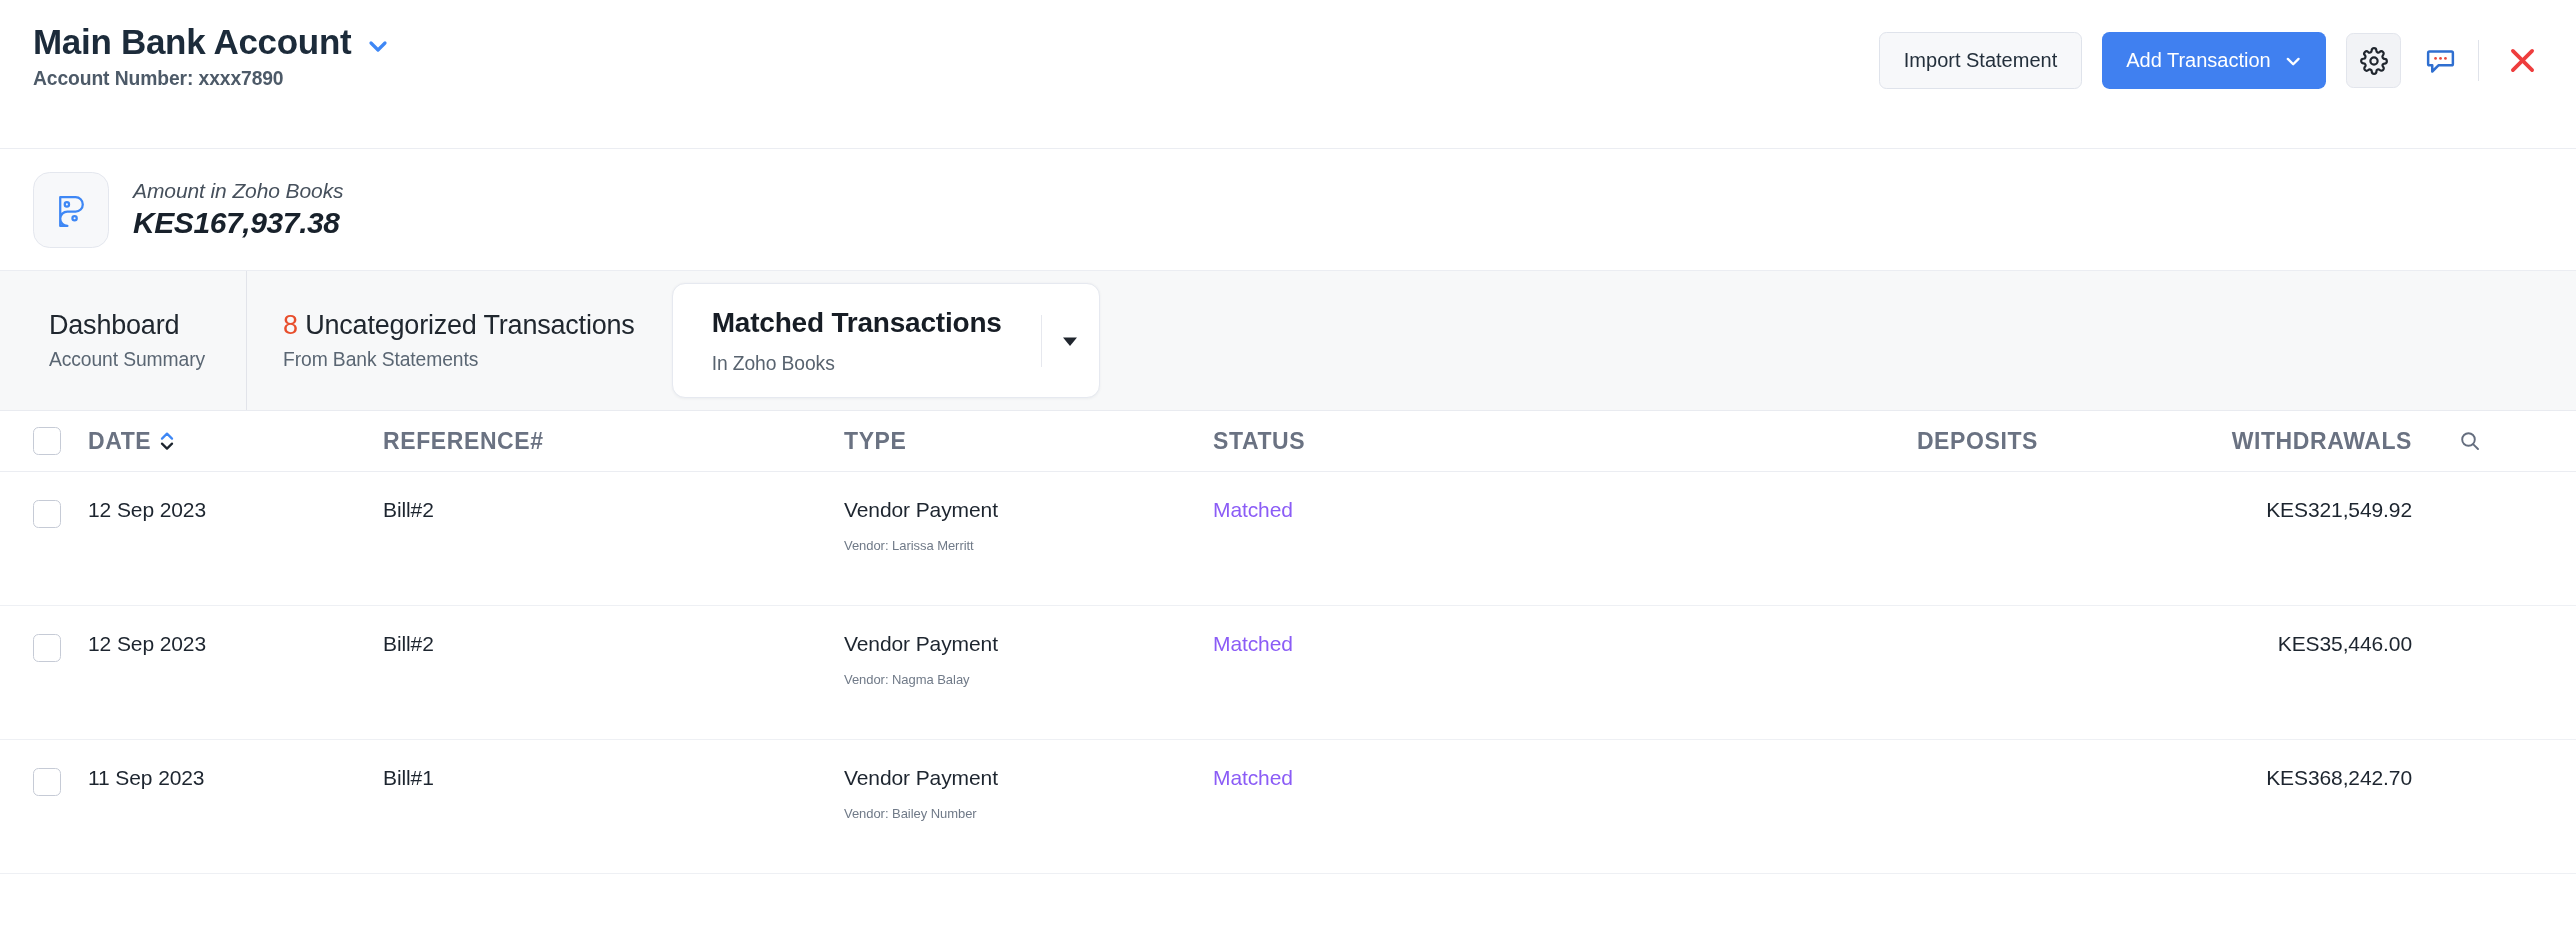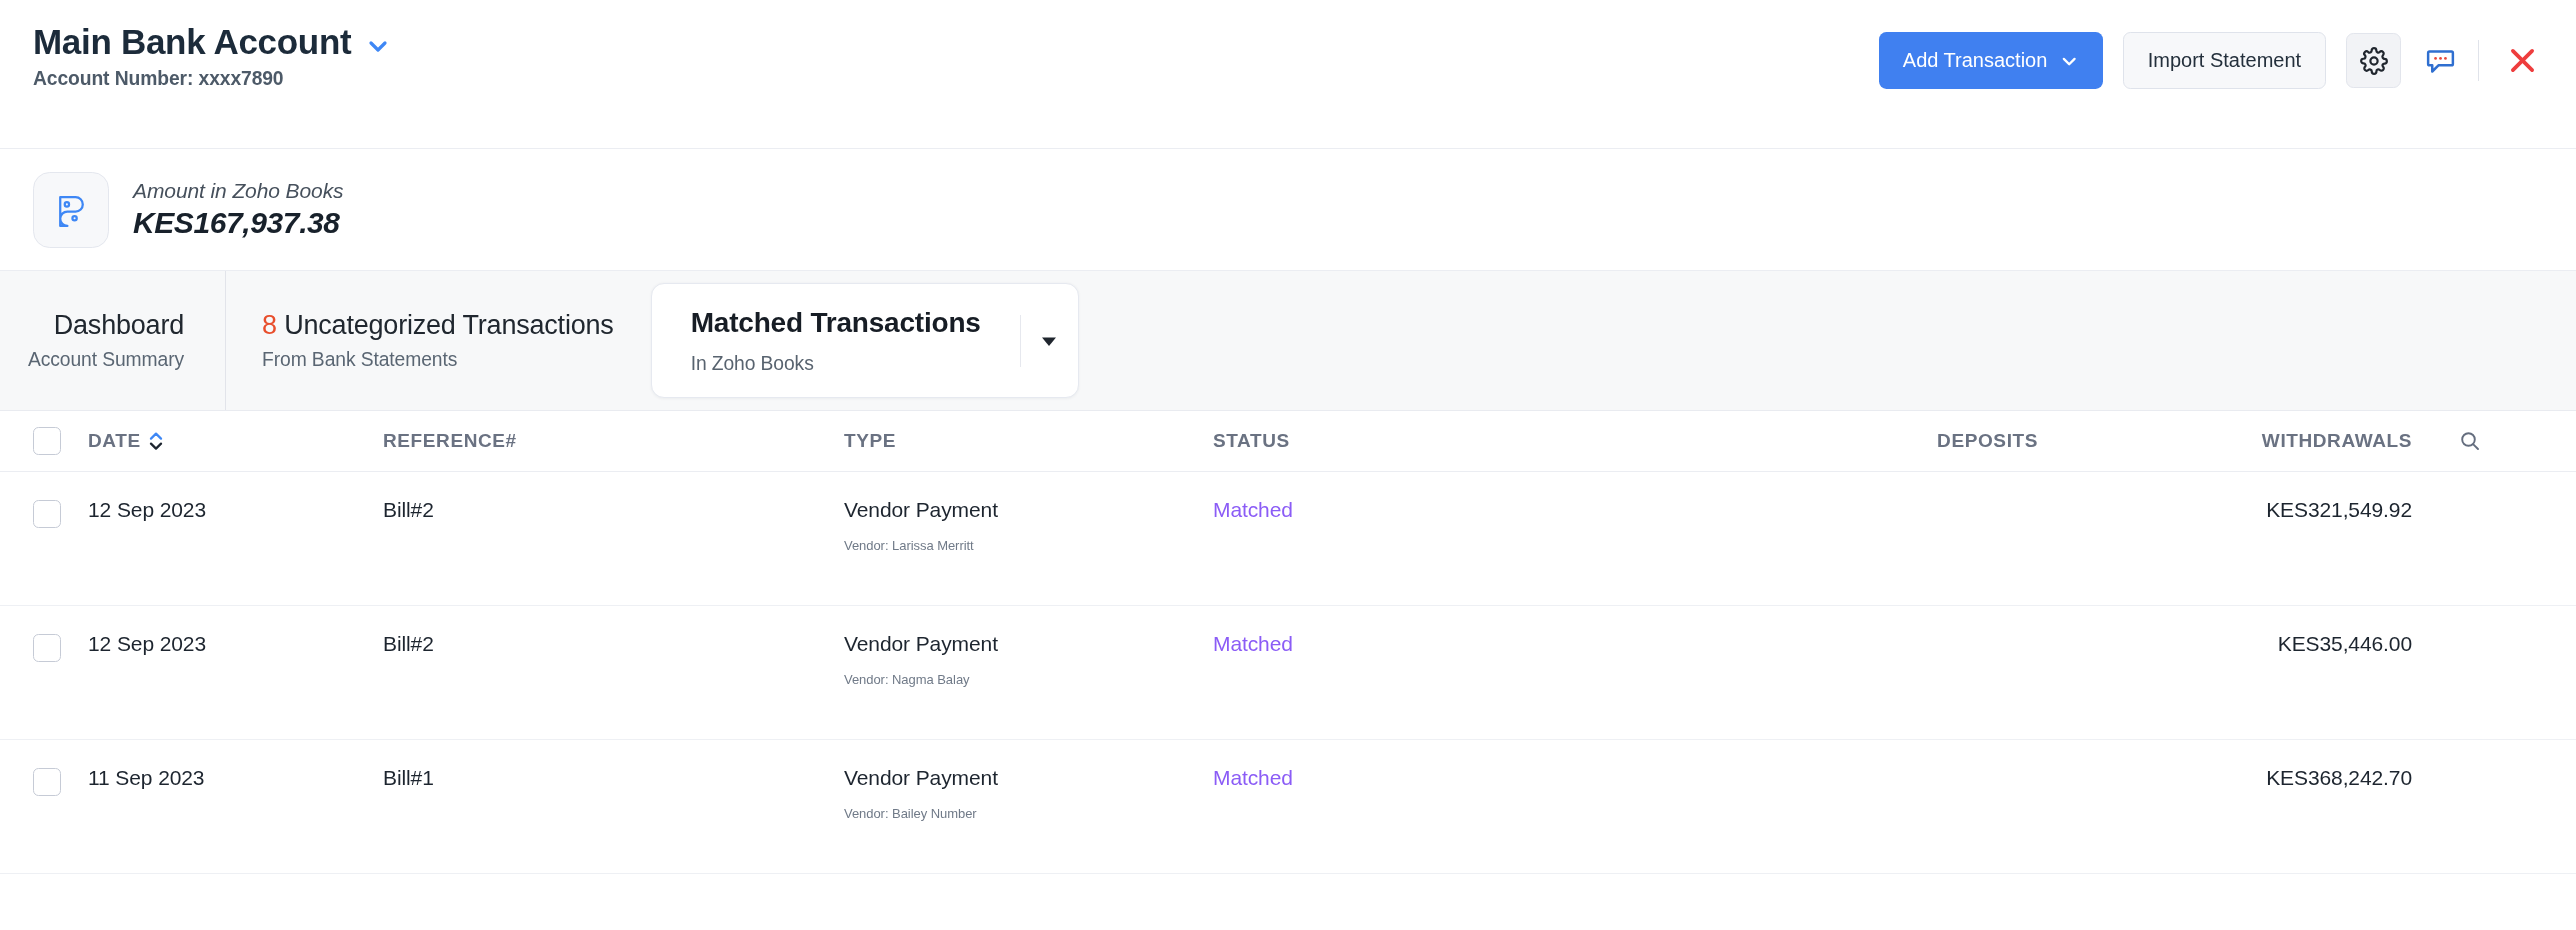--- a/index.html
+++ b/index.html
@@ -128,21 +128,21 @@
   }
   .tab {
     display: flex;
     flex-direction: column;
     justify-content: center;
     gap: 8.3px;
     padding: 0 37px;
     cursor: pointer;
     position: relative;
   }
-  .tab:first-child { padding-left: 28px; padding-right: 41px; align-items: flex-end; }
+  .tab:first-child { padding-left: 49px; padding-right: 41px; }
   .tab + .tab::before {
     content: "";
     position: absolute;
     left: 0; top: 0; bottom: 0;
     width: 0.9px;
     background: #e2e4ea;
   }
   .tab-title { font-size: 27px; color: #20272f; letter-spacing: -0.2px; }
   .tab-sub   { font-size: 19.3px; color: #5a6673; letter-spacing: -0.1px; }
   .tab-count { color: #e84e2c; }
@@ -192,21 +192,21 @@
   .c-check  { width: 88px; display:flex; justify-content:flex-start; padding-left: 33px; flex: 0 0 88px; }
   .c-date   { flex: 0 0 295px; }
   .c-ref    { flex: 0 0 461px; }
   .c-type   { flex: 0 0 369px; }
   .c-status { flex: 1 1 auto; }
   .c-dep    { flex: 0 0 359px; text-align: right; padding-right: 31px; }
   .c-wdr    { flex: 0 0 369px; text-align: right; padding-right: 26px; }
   .c-search { flex: 0 0 138px; display: flex; align-items: center; justify-content: flex-start; padding-left: 20px; }
 
   .th {
-    font-size: 19px;
+    font-size: 23px;
     font-weight: bold;
     color: #6a7282;
     letter-spacing: 0.6px;
     text-transform: uppercase;
   }
   .th-date { display: flex; align-items: center; gap: 8.3px; cursor: pointer; }
   .sort-ind { display: flex; flex-direction: column; align-items: center; gap: 1.8px; }
 
   .cell { font-size: 21px; color: #1d252f; letter-spacing: -0.1px; line-height: 1.15; }
   .cell-sub { font-size: 13px; color: #707a88; margin-top: 15.7px; letter-spacing: -0.05px; }
@@ -237,31 +237,31 @@
         <span class="chev-down-blue">
           <svg width="24" height="24" viewBox="0 0 24 24" fill="none" stroke="#3e87f5" stroke-width="3.2" stroke-linecap="round" stroke-linejoin="round">
               <polyline points="5,9 12,16 19,9"></polyline>
             </svg>
         </span>
       </div>
       <div class="acct-number">Account Number: xxxx7890</div>
     </div>
 
     <div class="actions">
+      <button class="btn btn-secondary">
+        <span>Import Statement</span>
+      </button>
+
       <button class="btn btn-primary">
         <span>Add Transaction</span>
         <span class="caret">
           <svg width="18.4" height="18.4" viewBox="0 0 24 24" fill="none" stroke="#ffffff" stroke-width="3" stroke-linecap="round" stroke-linejoin="round">
               <polyline points="5,9 12,16 19,9"></polyline>
             </svg>
         </span>
-      </button>
-
-      <button class="btn btn-secondary">
-        <span>Import Statement</span>
       </button>
 
       <button class="icon-btn">
         <span>
           <svg width="28" height="28" viewBox="0 0 24 24" fill="none" stroke="#20262e" stroke-width="1.9" stroke-linecap="round" stroke-linejoin="round">
             <circle cx="12" cy="12" r="3.1"></circle>
             <path d="M19.4 15a1.65 1.65 0 0 0 .33 1.82l.06.06a2 2 0 1 1-2.83 2.83l-.06-.06a1.65 1.65 0 0 0-1.82-.33 1.65 1.65 0 0 0-1 1.51V21a2 2 0 1 1-4 0v-.09A1.65 1.65 0 0 0 9 19.4a1.65 1.65 0 0 0-1.82.33l-.06.06a2 2 0 1 1-2.83-2.83l.06-.06a1.65 1.65 0 0 0 .33-1.82 1.65 1.65 0 0 0-1.51-1H3a2 2 0 1 1 0-4h.09A1.65 1.65 0 0 0 4.6 9a1.65 1.65 0 0 0-.33-1.82l-.06-.06a2 2 0 1 1 2.83-2.83l.06.06A1.65 1.65 0 0 0 9 4.6a1.65 1.65 0 0 0 1-1.51V3a2 2 0 1 1 4 0v.09a1.65 1.65 0 0 0 1 1.51 1.65 1.65 0 0 0 1.82-.33l.06-.06a2 2 0 1 1 2.83 2.83l-.06.06A1.65 1.65 0 0 0 19.4 9c.14.35.38.65.69.86.3.2.66.31 1.02.31H21a2 2 0 1 1 0 4h-.09a1.65 1.65 0 0 0-1.51 1z"></path>
           </svg>
         </span>
       </button>

